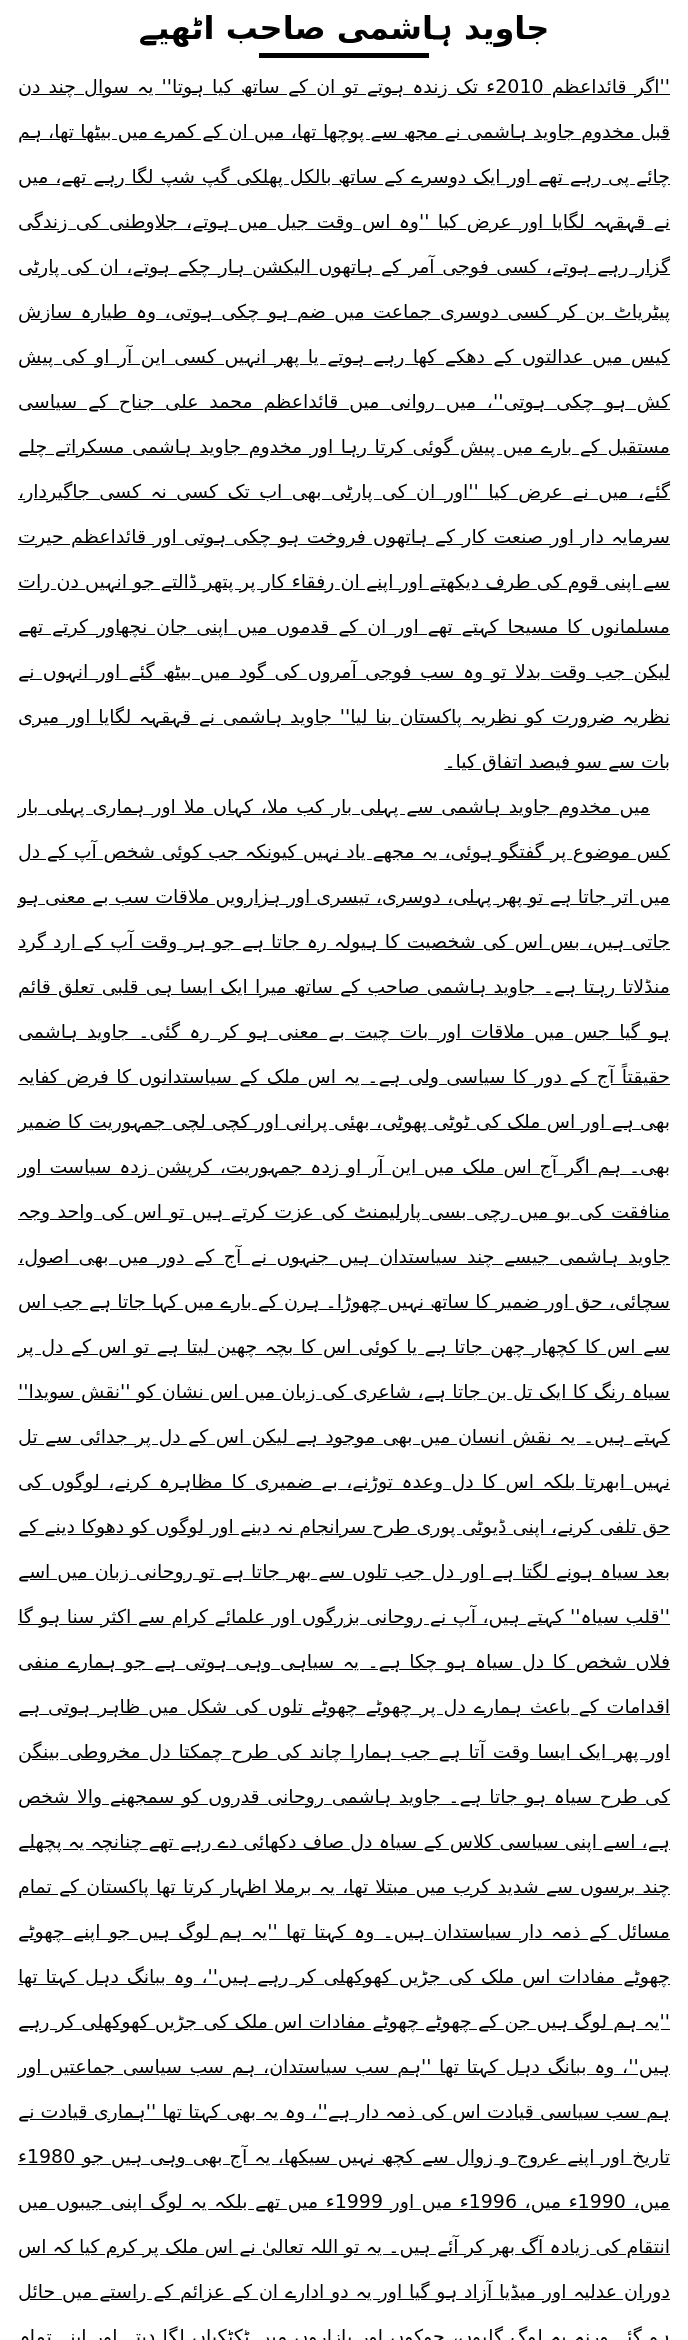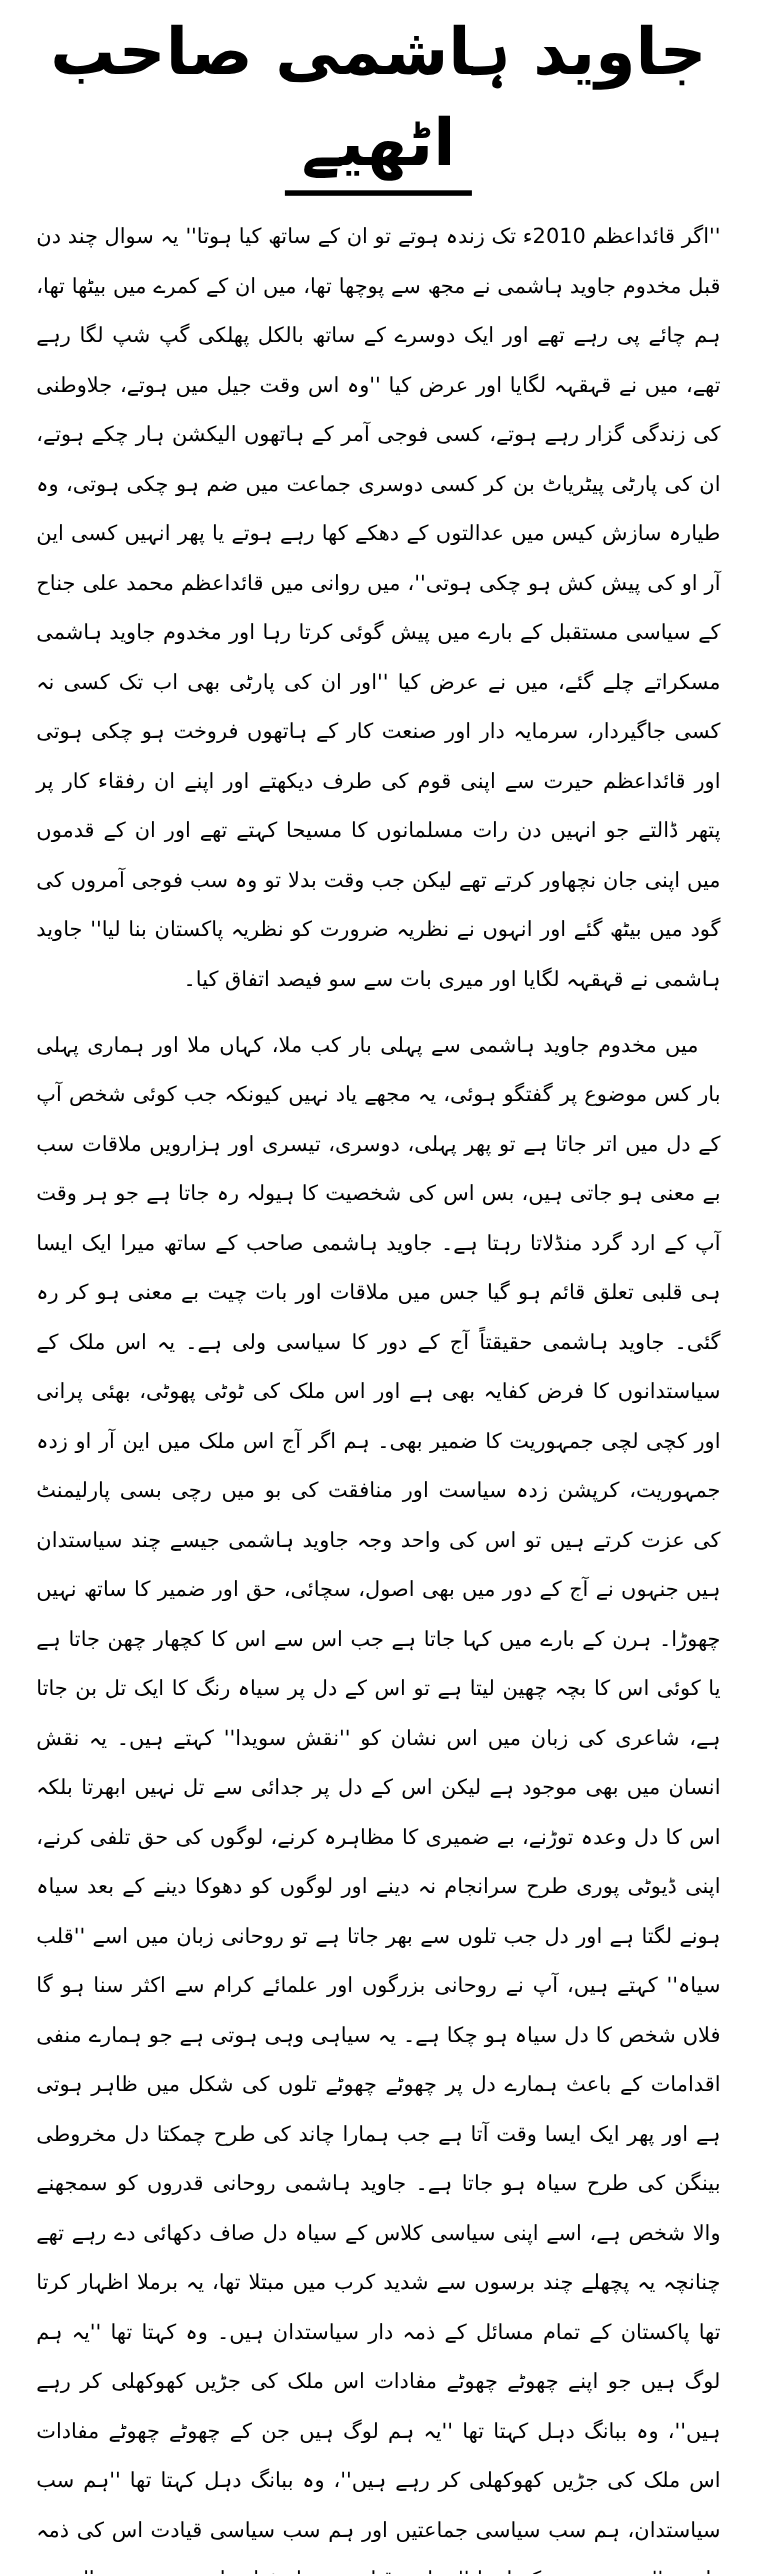--- a/index.html
+++ b/index.html
@@ -19,43 +19,44 @@
     font-family: "DejaVu Sans", sans-serif;
     overflow: hidden;
   }
   header.masthead {
     text-align: center;
     margin: 0 0 6px 0;
   }
   h1.article-title {
     margin: 0;
     padding: 2px 0 0 0;
-    font-size: 59px;
+    font-size: 32px;
     line-height: 1.4;
     font-weight: bold;
     color: #000000;
     font-family: "DejaVu Sans", sans-serif;
   }
   .title-underline {
     width: 170px;
     height: 5px;
     background: #000000;
     margin: 2px auto 0 auto;
   }
   main.article-body {
     direction: rtl;
     text-align: justify;
     font-size: 19px;
     line-height: 45px;
     color: #000000;
   }
   main.article-body p {
-    margin: 15px;
+    margin: 0;
     padding: 0;
     text-align: justify;
+    text-decoration: underline;
   }
   main.article-body p + p {
     text-indent: 20px;
   }
 </style>
 </head>
 <body>
 
 <div class="page">
 

